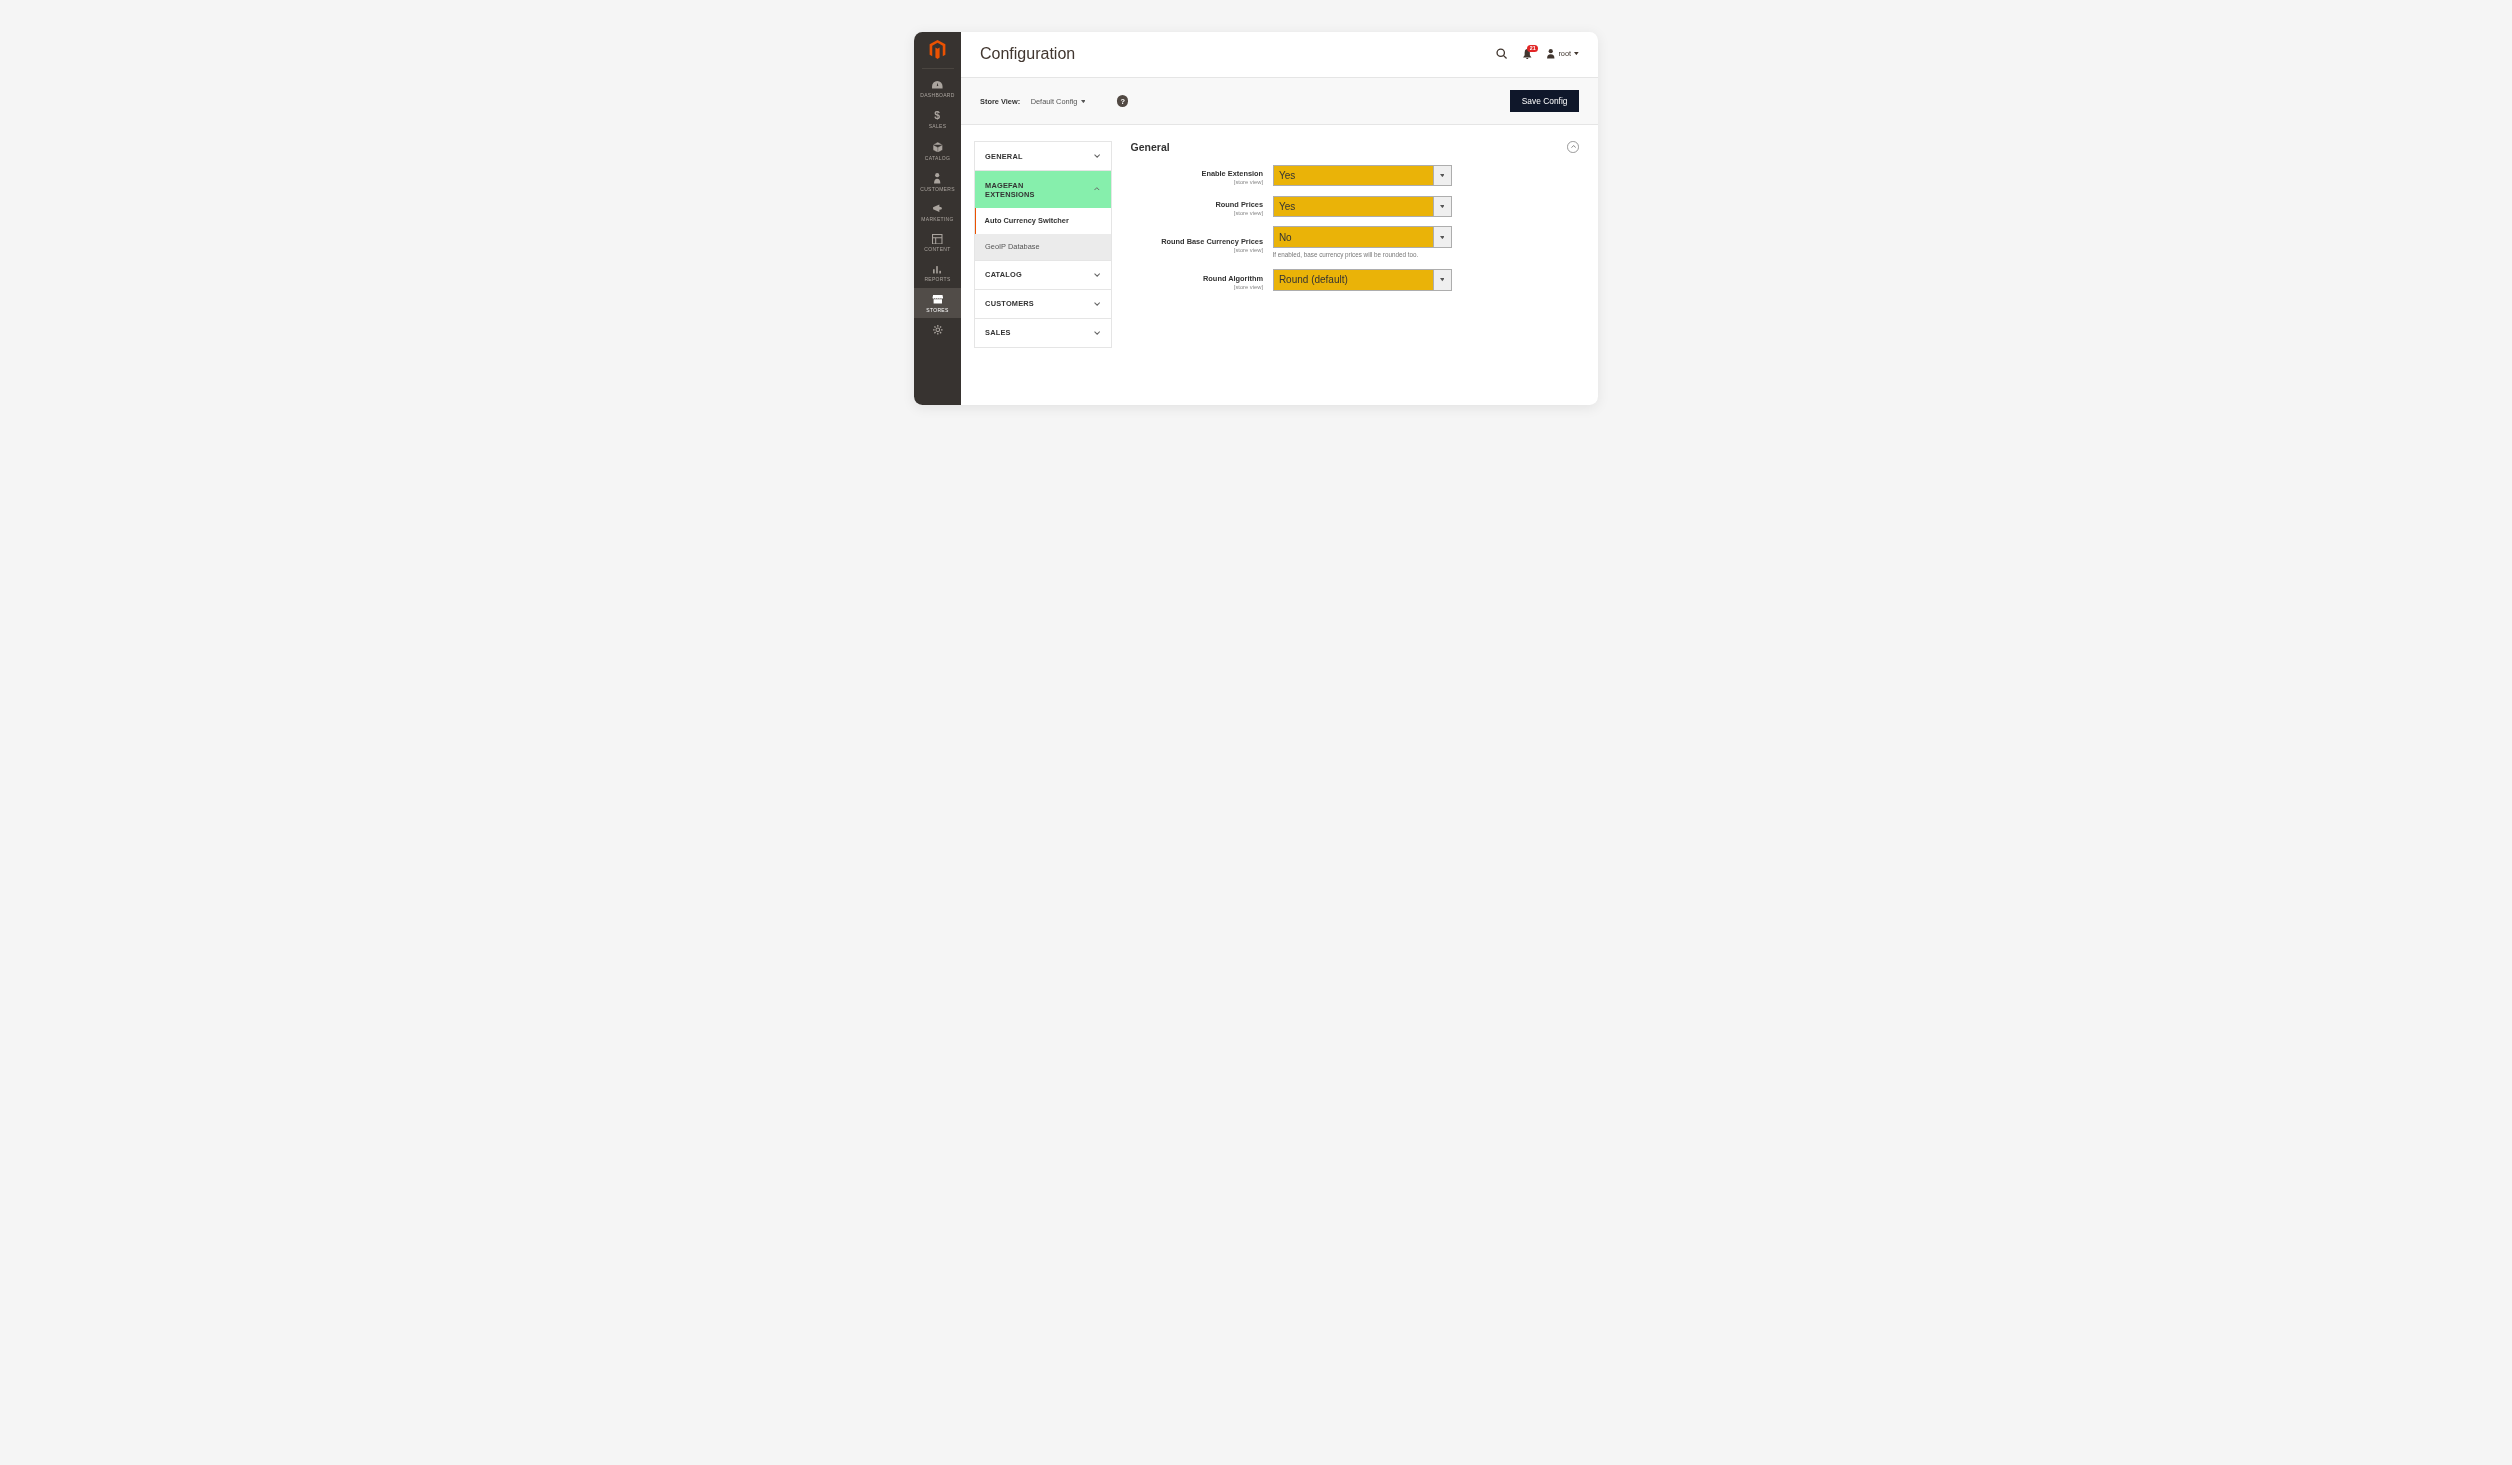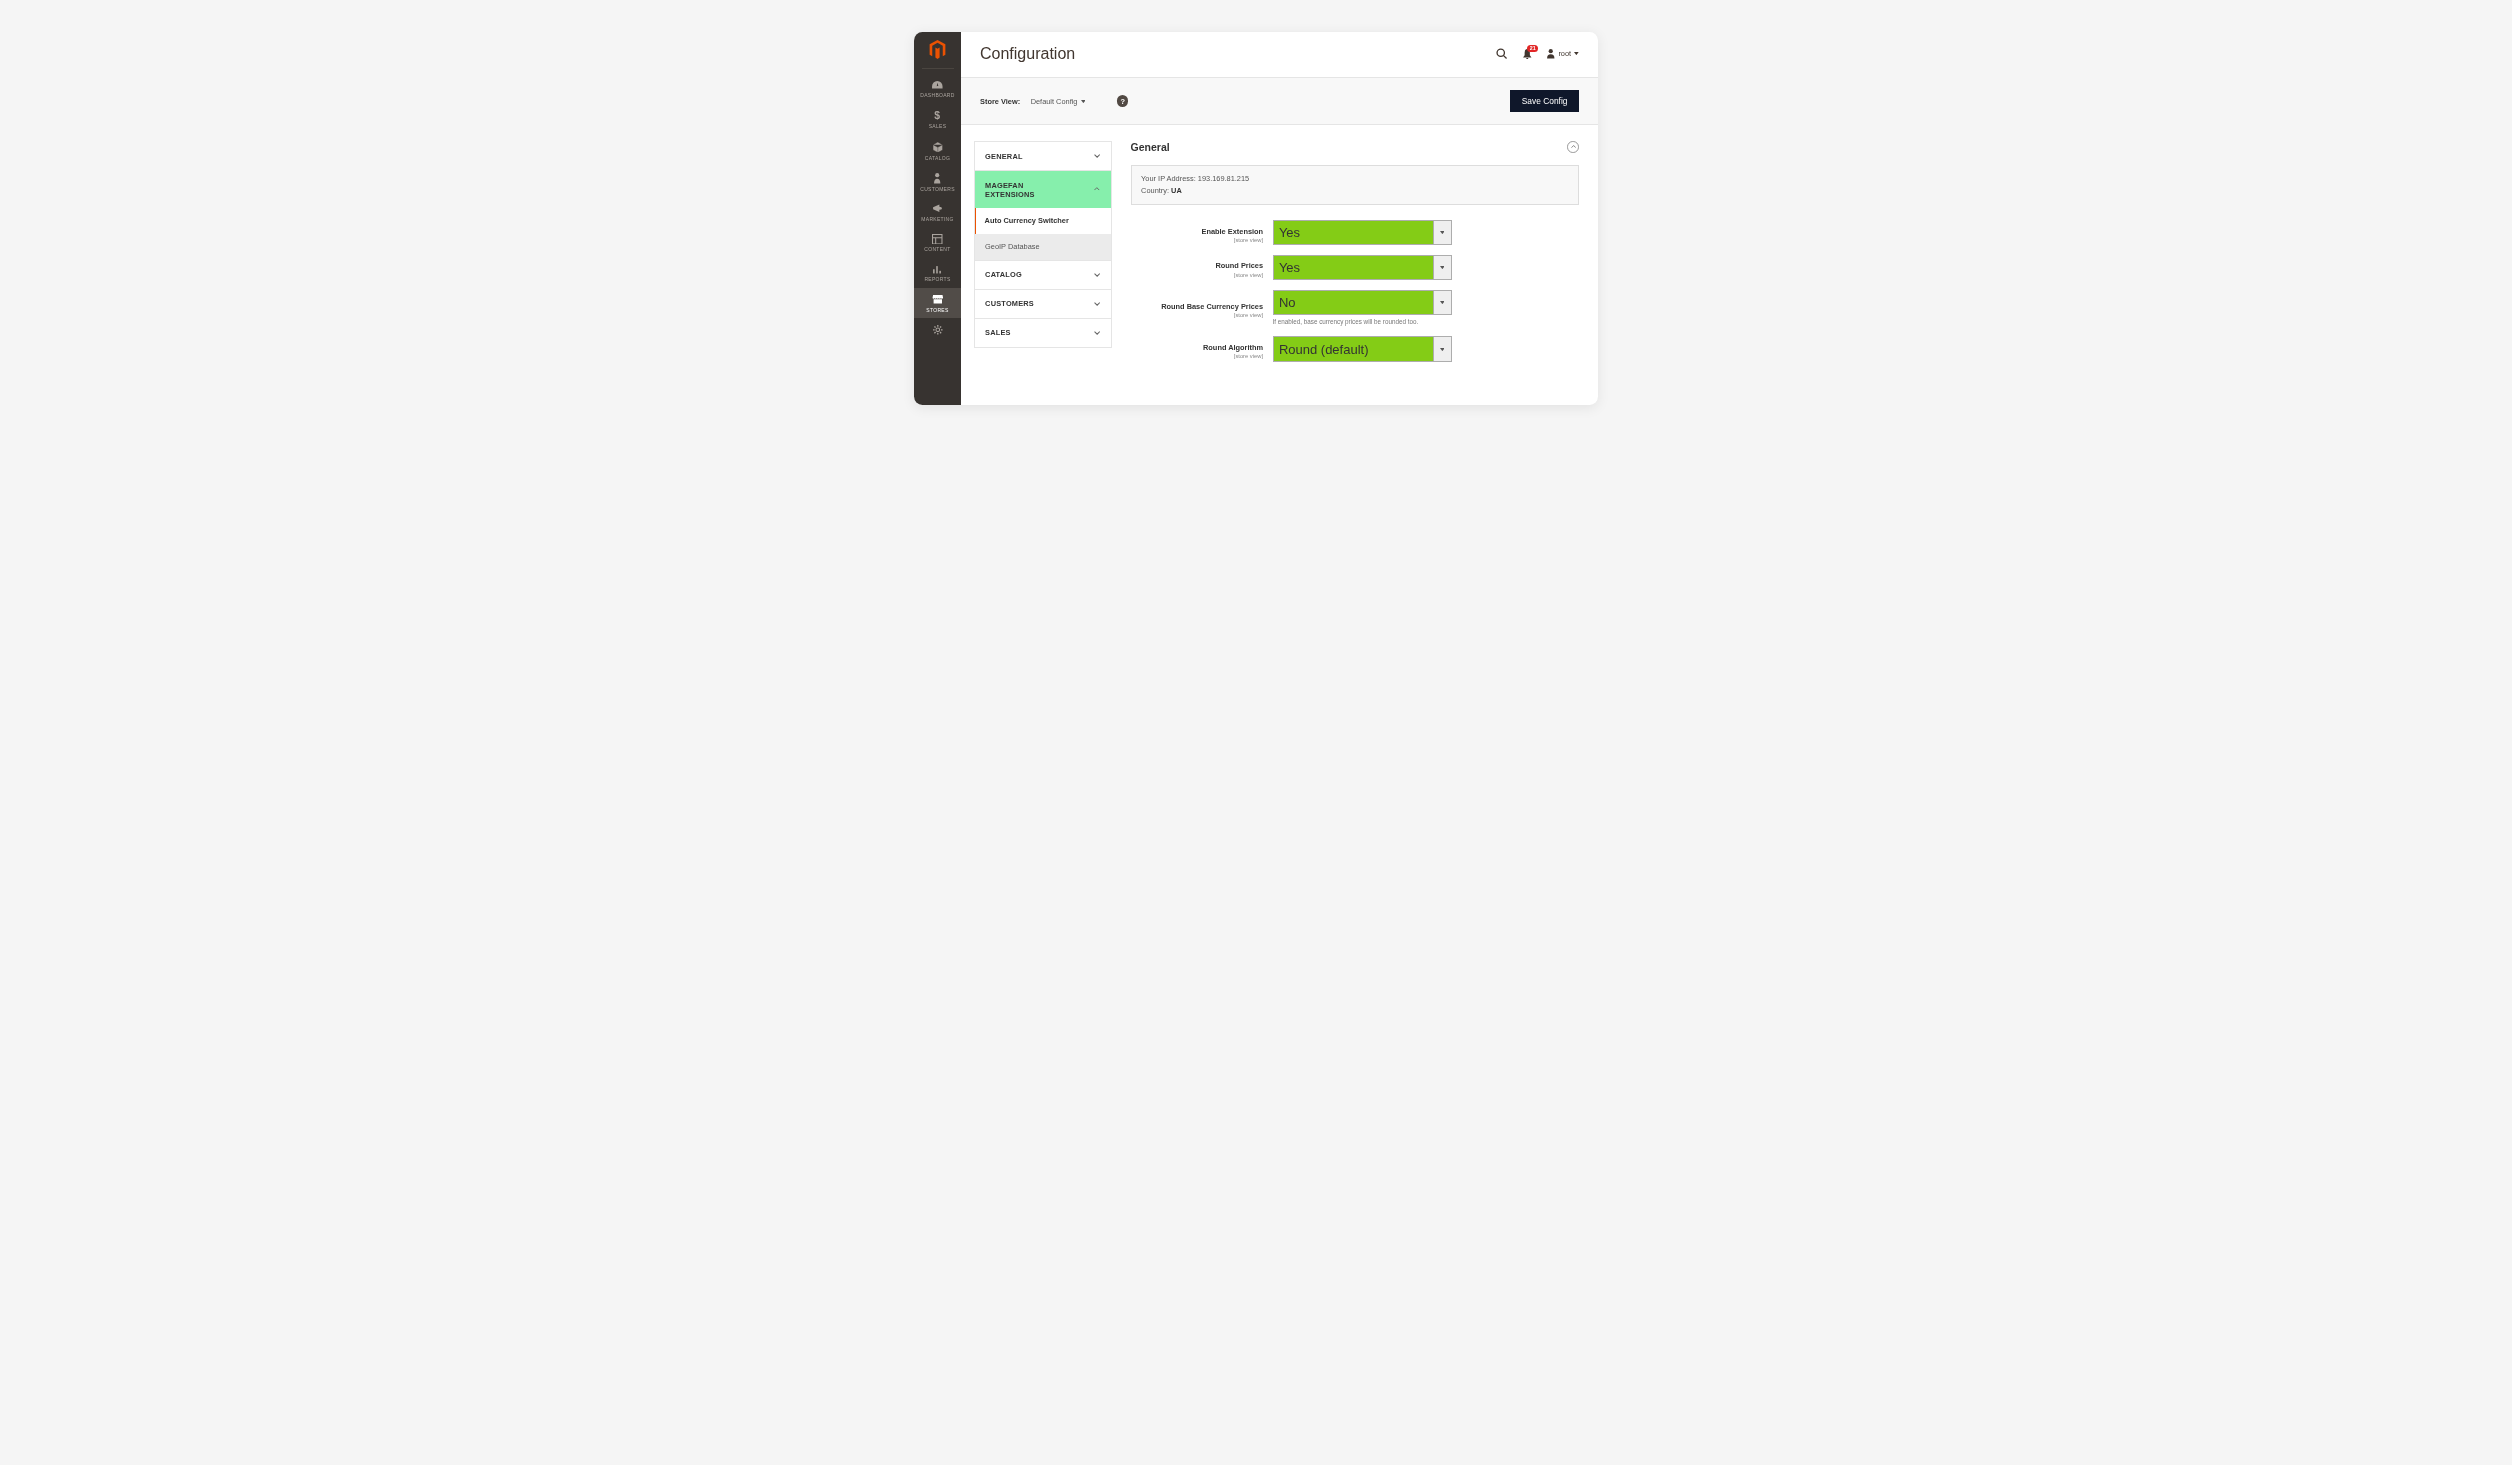--- a/index.html
+++ b/index.html
@@ -193,22 +193,22 @@
 .form-scope { font-size: 5.8px; color: #888; display:block; margin-top:1.1px; }
 .form-input-col { flex: 0 0 179px; }
 .form-select {
   width: 100%;
   display: flex;
   border: 0.5px solid #adadad;
 }
 .form-select-value {
   flex: 1;
   padding: 4.2px 5.3px;
-  font-size: 13px;
-  background: #84cc16;
+  font-size: 10px;
+  background: #eab308;
 }
 .form-select-btn {
   width: 18px;
   background: #efefef;
   border-left: 0.5px solid #adadad;
   display: flex; align-items: center; justify-content: center;
 }
 .form-help { font-size: 6.3px; color: #777; margin-top: 3.2px; line-height:1.4; }
 </style>
 </head>
@@ -396,28 +396,20 @@
       <div class="config-main">
         <div class="section-title-row">
           <span class="section-title">General</span>
           <span class="collapse-icon">
             <svg width="5.3" height="3.7" viewBox="0 0 10 7">
                 <path d="M1 5 L5 1 L9 5" fill="none" stroke="#666" stroke-width="1.5"></path>
               </svg>
           </span>
         </div>
 
-        <div class="info-box">
-          <div>
-            <span>Your IP Address: </span><span>193.169.81.215</span>
-          </div>
-          <div>
-            <span>Country: </span><strong>UA</strong>
-          </div>
-        </div>
 
         <div class="form-row">
           <div class="form-label-col">
             <span class="form-label">Enable Extension</span>
             <span class="form-scope">[store view]</span>
           </div>
           <div class="form-input-col">
             <div class="form-select">
               <div class="form-select-value">Yes</div>
               <div class="form-select-btn">

